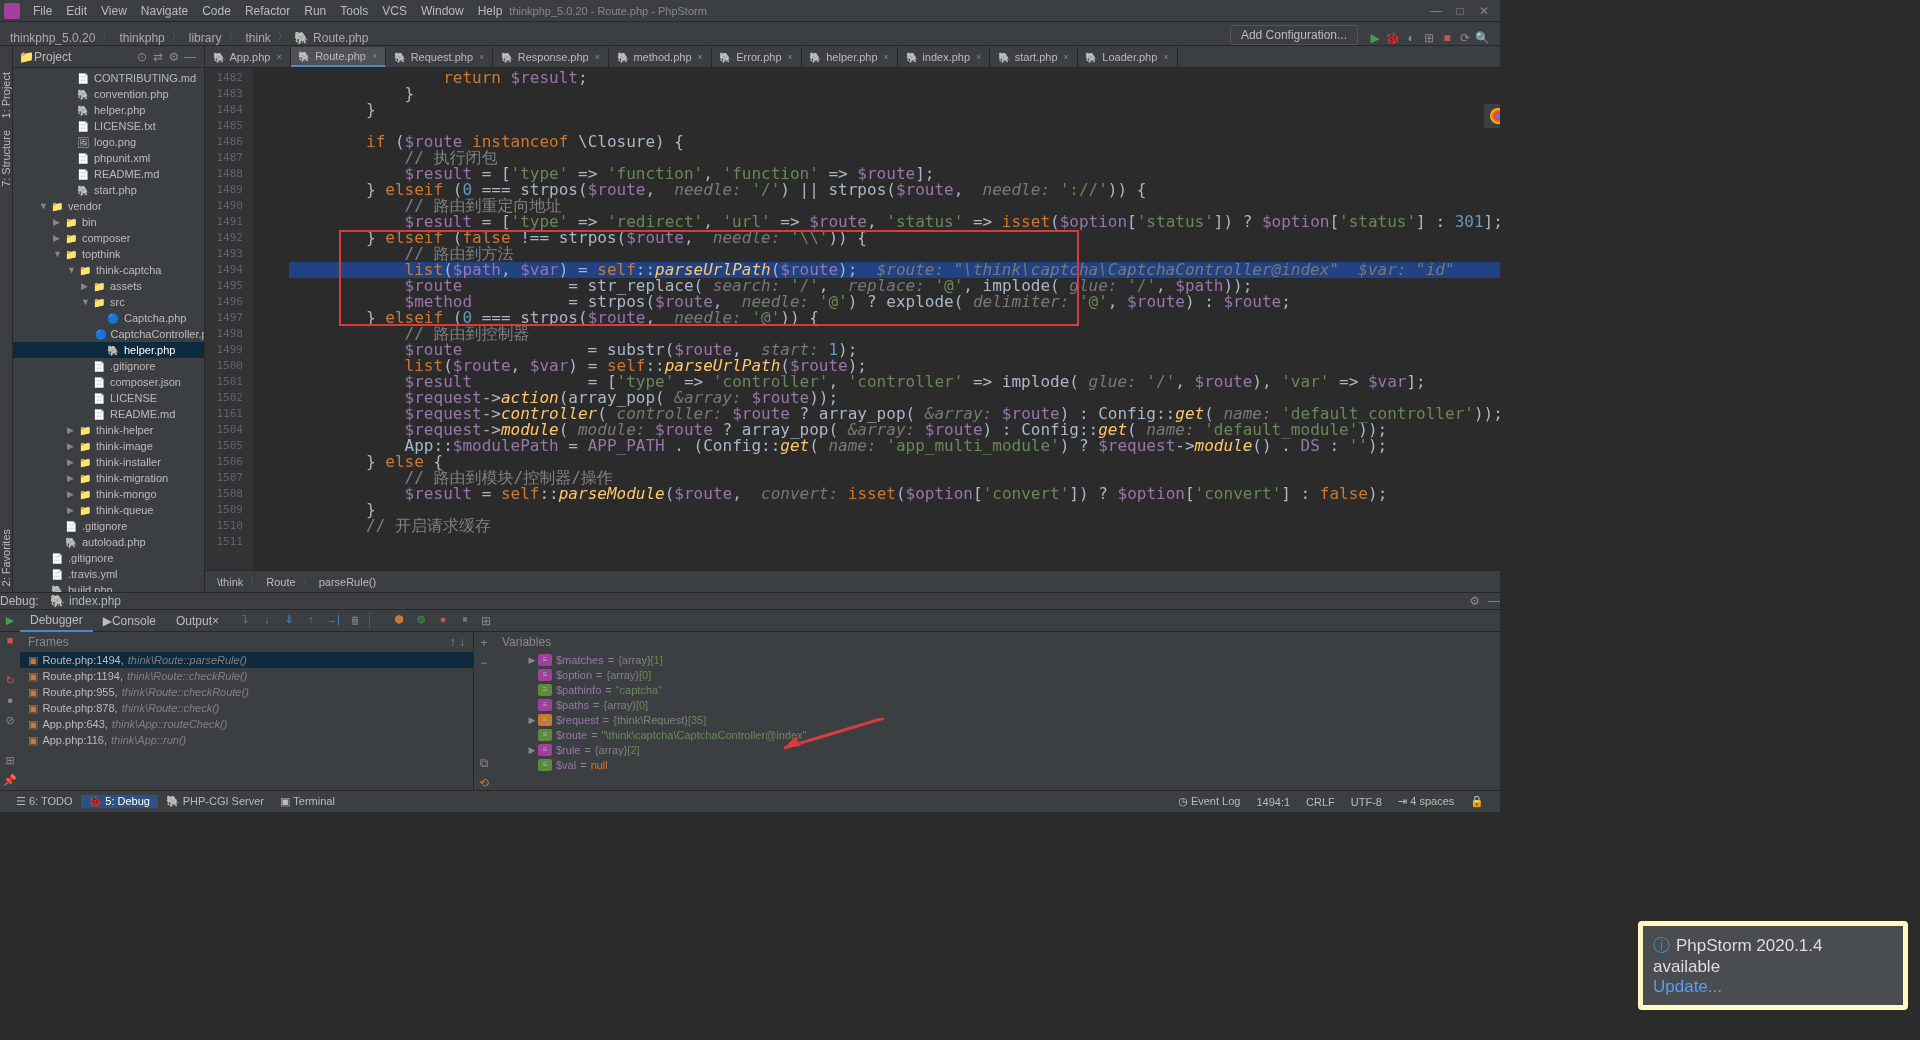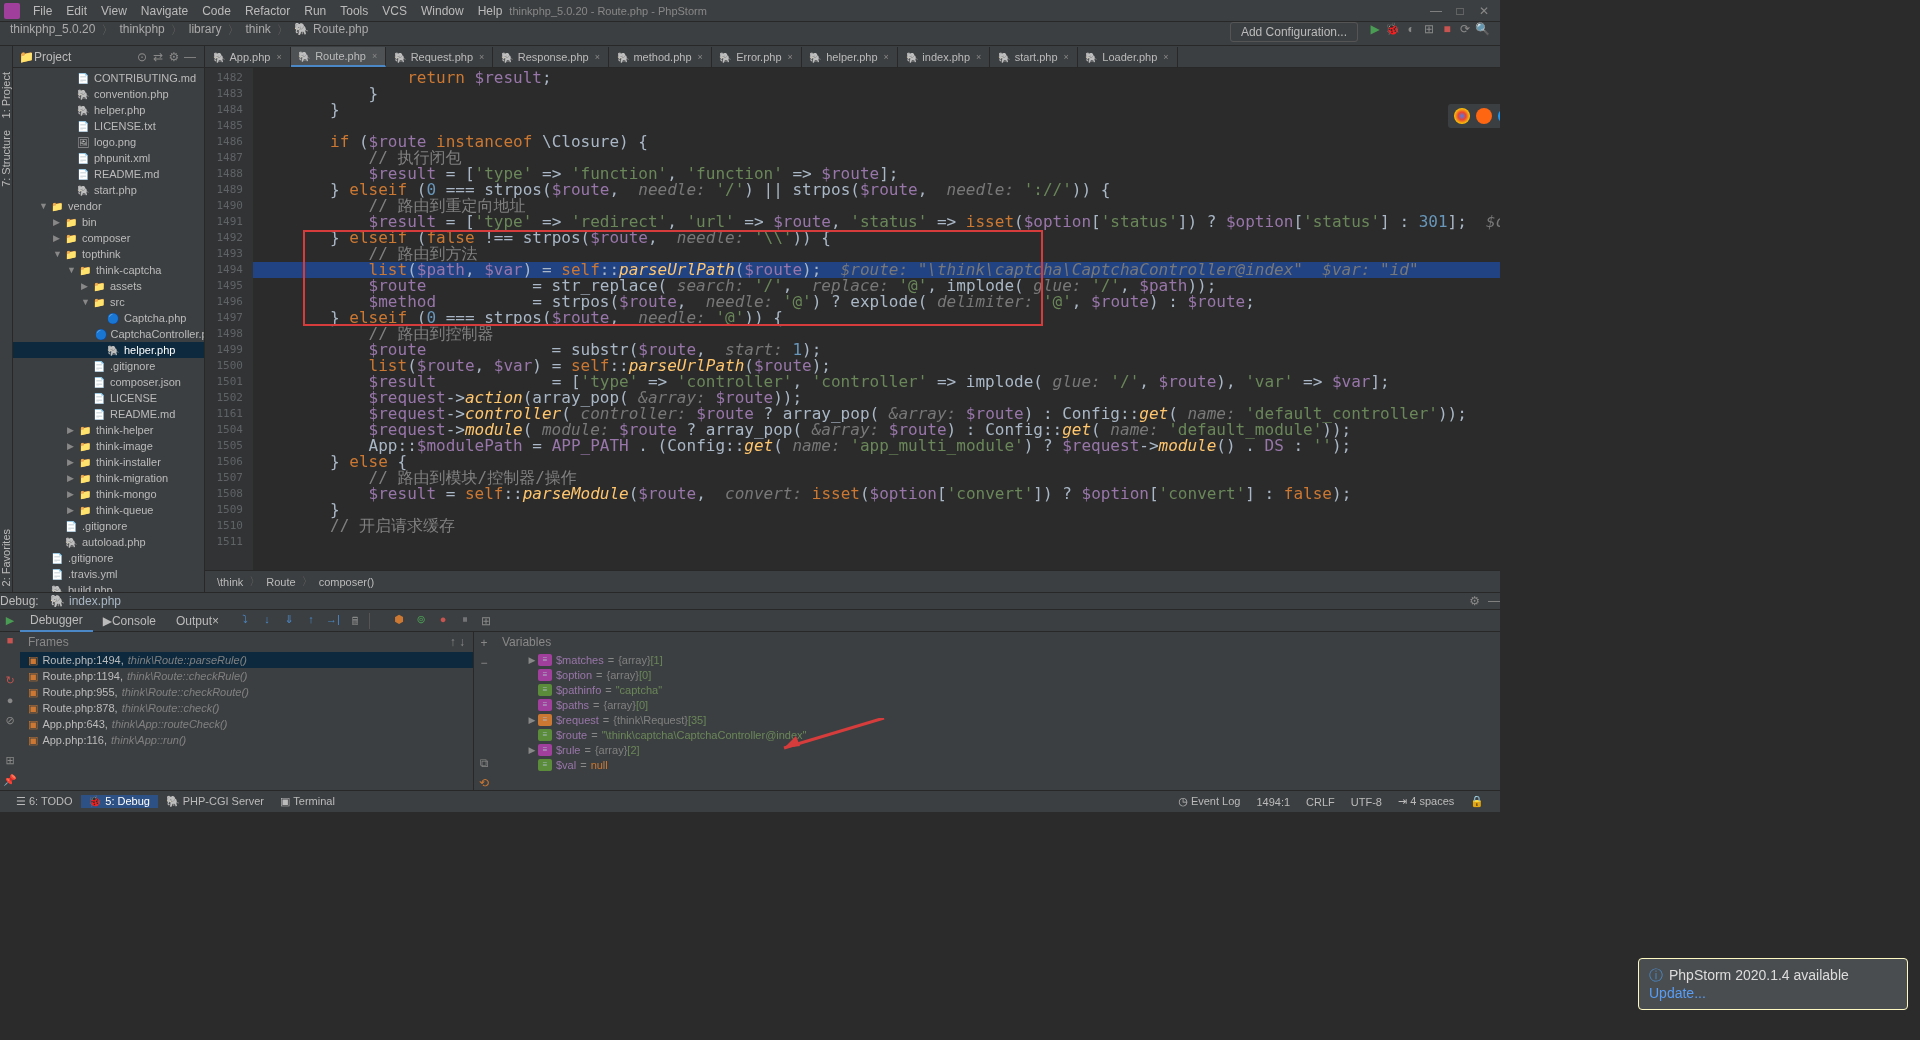--- a/index.html
+++ b/index.html
@@ -2,21 +2,21 @@
 <html><head>
 <meta charset="utf-8">
 <style>
 * { margin: 0; padding: 0; box-sizing: border-box; }
 body { font-family: "Segoe UI", Arial, sans-serif; font-size: 12px; background: #2b2b2b; color: #a9b7c6; overflow: hidden; width: 1500px; height: 812px; }
 .title-bar { height: 22px; background: #3c3f41; display: flex; align-items: center; padding: 0 4px; border-bottom: 1px solid #282828; }
 .title-bar .logo { width: 16px; height: 16px; background: #a0409c; border-radius: 2px; margin-right: 6px; }
 .title-bar .menu-item { padding: 0 7px; color: #bbb; cursor: pointer; }
 .title-bar .title { flex: 1; text-align: left; color: #888; font-size: 11px; }
 .title-bar .win-btn { width: 24px; text-align: center; color: #888; cursor: pointer; }
-.nav-bar { height: 24px; background: #3c3f41; display: flex; align-items: flex-start; padding: 0 8px; border-bottom: 1px solid #282828; }
+.nav-bar { height: 24px; background: #3c3f41; display: flex; align-items: flex-end; padding: 0 8px; border-bottom: 1px solid #282828; }
 .nav-bar .crumb { color: #aaa; padding: 0 2px; }
 .nav-bar .sep { color: #666; padding: 0 4px; }
 .nav-bar .spacer { flex: 1; }
 .nav-bar .add-config { border: 1px solid #555; padding: 2px 10px; color: #bbb; border-radius: 3px; margin-right: 8px; }
 .nav-bar .tool-icon { width: 18px; text-align: center; color: #888; }
 .main { display: flex; height: 546px; }
 .left-gutter { width: 20px; background: #3c3f41; border-right: 1px solid #282828; display: flex; flex-direction: column; align-items: center; padding-top: 20px; }
 .left-gutter .tab-label { writing-mode: vertical-lr; transform: rotate(180deg); color: #bbb; font-size: 11px; padding: 6px 0; cursor: pointer; }
 .project-panel { width: 192px; background: #3c3f41; border-right: 1px solid #282828; display: flex; flex-direction: column; }
 .project-header { height: 22px; display: flex; align-items: center; padding: 0 6px; border-bottom: 1px solid #282828; }
@@ -26,21 +26,21 @@
 .tree-item { display: flex; align-items: center; height: 16px; padding-left: var(--indent,0); color: #bbb; font-size: 11px; white-space: nowrap; cursor: pointer; }
 .tree-item.selected { background: #0d293e; color: #fff; }
 .tree-item .arrow { width: 12px; color: #888; font-size: 9px; }
 .tree-item .fi { width: 14px; margin-right: 3px; font-size: 10px; }
 .editor-area { flex: 1; display: flex; flex-direction: column; background: #2b2b2b; }
 .tabs { height: 22px; background: #3c3f41; display: flex; align-items: flex-end; border-bottom: 1px solid #282828; }
 .tab { height: 20px; padding: 0 8px; display: flex; align-items: center; color: #bbb; font-size: 11px; border-right: 1px solid #282828; cursor: pointer; }
 .tab.active { background: #4e5254; border-bottom: 2px solid #4a88c7; }
 .tab .fi { margin-right: 4px; font-size: 10px; }
 .tab .x { margin-left: 6px; color: #888; font-size: 9px; }
-.code-area { flex: 1; display: flex; position: relative; overflow: hidden; }
+.code-area { flex: 1; display: flex; position: relative; overflow: hidden; gap: 36px; }
 .gutter { width: 48px; background: #313335; text-align: right; padding-right: 10px; color: #606366; font-family: Consolas, monospace; font-size: 11px; line-height: 16px; padding-top: 2px; }
 .code { flex: 1; font-family: Consolas, monospace; font-size: 16px; line-height: 16px; padding-top: 2px; position: relative; }
 .code .line { white-space: pre; height: 16px; }
 .code .line.current { background: #214283; }
 .kw { color: #cc7832; }
 .str { color: #6a8759; }
 .var { color: #9876aa; }
 .fn { color: #ffc66d; font-style: italic; }
 .com { color: #808080; }
 .hint { color: #787878; font-style: italic; }
@@ -80,21 +80,21 @@
 .var-item .badge { width: 14px; height: 12px; border-radius: 2px; margin-right: 4px; font-size: 8px; text-align: center; line-height: 12px; }
 .var-item .vname { color: #9876aa; }
 .var-item .eq { color: #888; padding: 0 4px; }
 .var-item .vval { color: #6a8759; }
 .var-item .vtype { color: #808080; }
 .red-arrow { position: absolute; pointer-events: none; }
 .status-bar { height: 22px; background: #3c3f41; display: flex; align-items: center; padding: 0 8px; border-top: 1px solid #282828; font-size: 11px; color: #bbb; }
 .status-bar .item { padding: 0 8px; cursor: pointer; }
 .status-bar .item.active { background: #2e5185; color: #fff; }
 .status-bar .spacer { flex: 1; }
-.notification { position: absolute; bottom: 30px; right: 12px; width: 270px; background: #4a4d4f; border: 1px solid #fef9c3; border-radius: 4px; padding: 8px 10px; font-size: 14px; z-index: 10; }
+.notification { position: absolute; bottom: 30px; right: 12px; width: 270px; background: #4a4d4f; border: 5px solid #fef9c3; border-radius: 4px; padding: 8px 10px; font-size: 17px; z-index: 10; }
 .notification .title-n { color: #ddd; }
 .notification .link { color: #589df6; cursor: pointer; }
 .notification .info-icon { color: #4a88c7; margin-right: 6px; }
 .scrollbar-v { width: 12px; background: #313335; }
 </style>
 </head>
 <body>
 
 <div class="title-bar">
   <div class="logo"></div>
@@ -448,21 +448,21 @@
           <div class="line">        <span class="com">// 开启请求缓存</span></div>
           <div class="red-box" style="left: 50px; top: 162px; width: 740px; height: 96px;"></div>
         </div>
       <div class="scrollbar-v"></div>
     </div>
     <div class="breadcrumb-code">
       <span>\think</span>
         <span class="sep">〉</span>
       <span>Route</span>
         <span class="sep">〉</span>
-      <span>composer()</span>
+      <span>parseRule()</span>
     </div>
   </div>
 
   <div class="right-gutter">
     <div class="tab-label">Database</div>
   </div>
 </div>
 
 <div class="debug-panel">
   <div class="debug-header">

